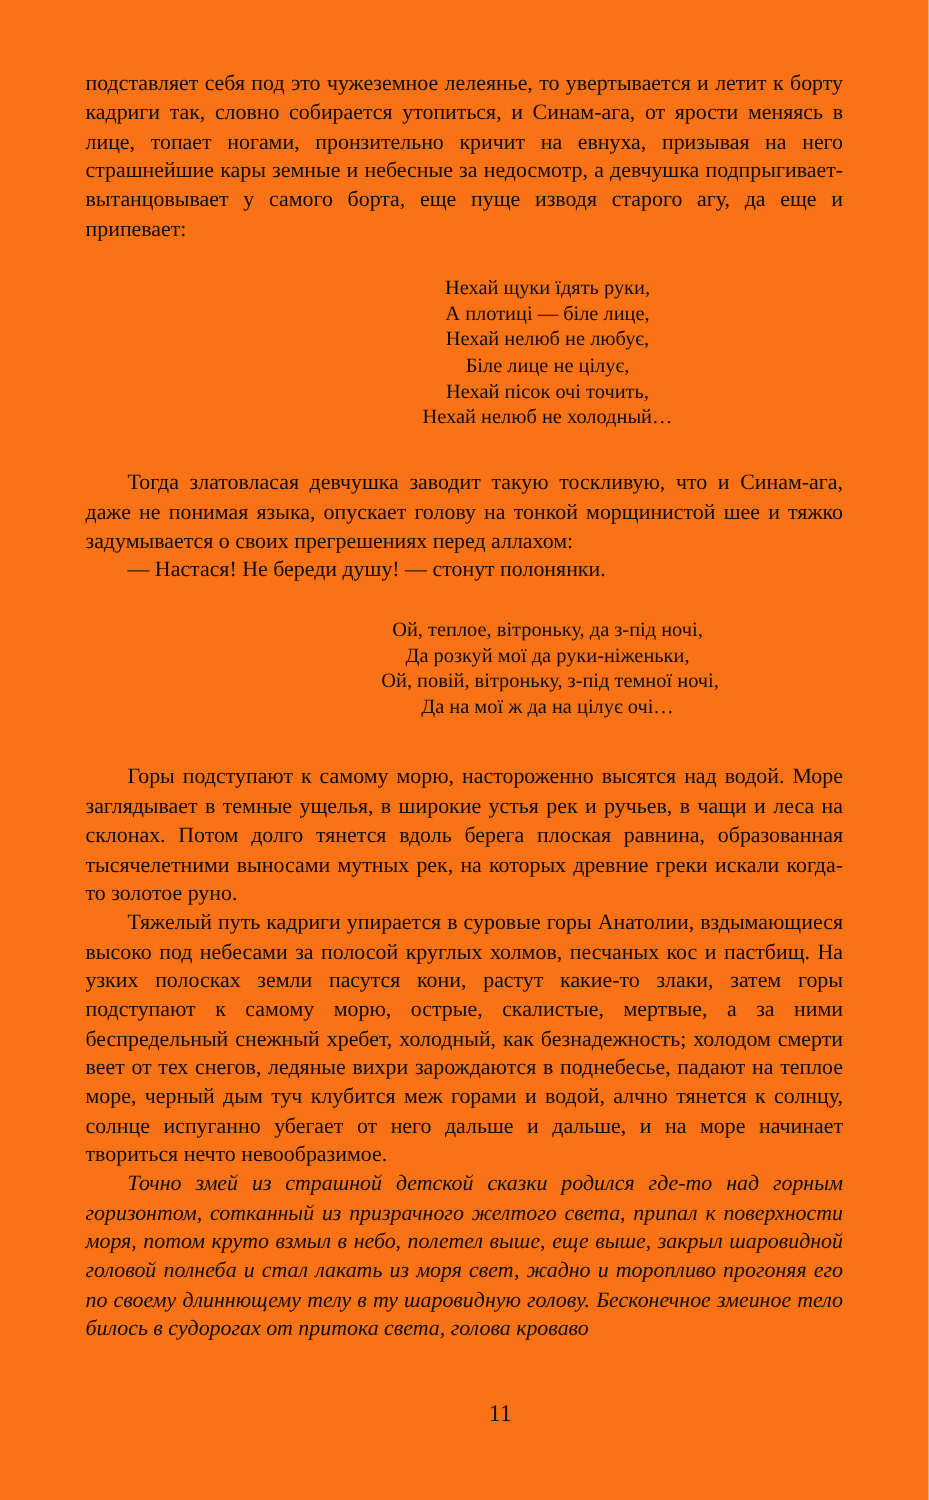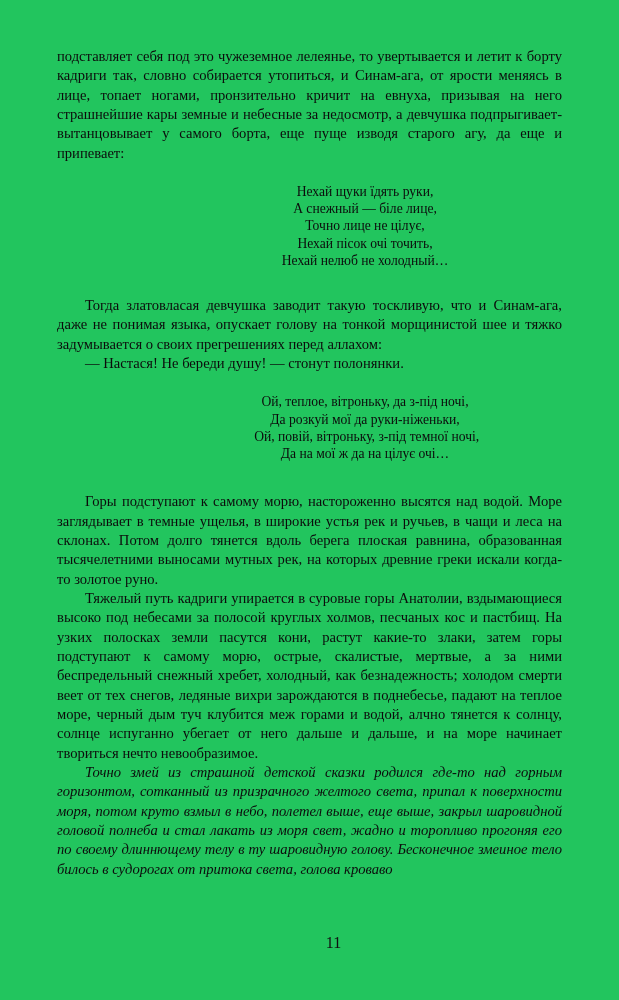--- a/index.html
+++ b/index.html
@@ -13,21 +13,21 @@
     overflow: hidden;
     font-family: "Liberation Serif", "DejaVu Serif", serif;
     color: #0c0c0c;
   }
 
   .page {
     position: relative;
     width: 619px;
     height: 1000px;
     box-sizing: border-box;
-    background: #22c55e;
+    background: #f97316;
   }
 
   .text-column {
     position: absolute;
     left: 57px;
     top: 47px;
     width: 505px;
   }
 
   .para {
@@ -86,22 +86,23 @@
 <div class="page">
 
   <div class="text-column">
 
     <p class="para no-indent">подставляет себя под это чужеземное лелеянье, то увертывается и летит к борту кадриги так, словно собирается утопиться, и Синам-ага, от ярости меняясь в лице, топает ногами, пронзительно кричит на евнуха, призывая на него страшнейшие кары земные и небесные за недосмотр, а девчушка подпрыгивает-вытанцовывает у самого борта, еще пуще изводя старого агу, да еще и припевает:</p>
 
     <div class="gap-before-verse"></div>
 
     <div class="verse-block">
       <div class="verse-line">Нехай щуки їдять руки,</div>
-      <div class="verse-line">А снежный — біле лице,</div>
-      <div class="verse-line">Точно лице не цілує,</div>
+      <div class="verse-line">А плотиці — біле лице,</div>
+      <div class="verse-line">Нехай нелюб не любує,</div>
+      <div class="verse-line">Біле лице не цілує,</div>
       <div class="verse-line">Нехай пісок очі точить,</div>
       <div class="verse-line">Нехай нелюб не холодный…</div>
     </div>
 
     <div class="gap-after-verse"></div>
 
     <p class="para">Тогда златовласая девчушка заводит такую тоскливую, что и Синам-ага, даже не понимая языка, опускает голову на тонкой морщинистой шее и тяжко задумывается о своих прегрешениях перед аллахом:</p>
 
     <p class="para">— Настася! Не береди душу! — стонут полонянки.</p>
 

